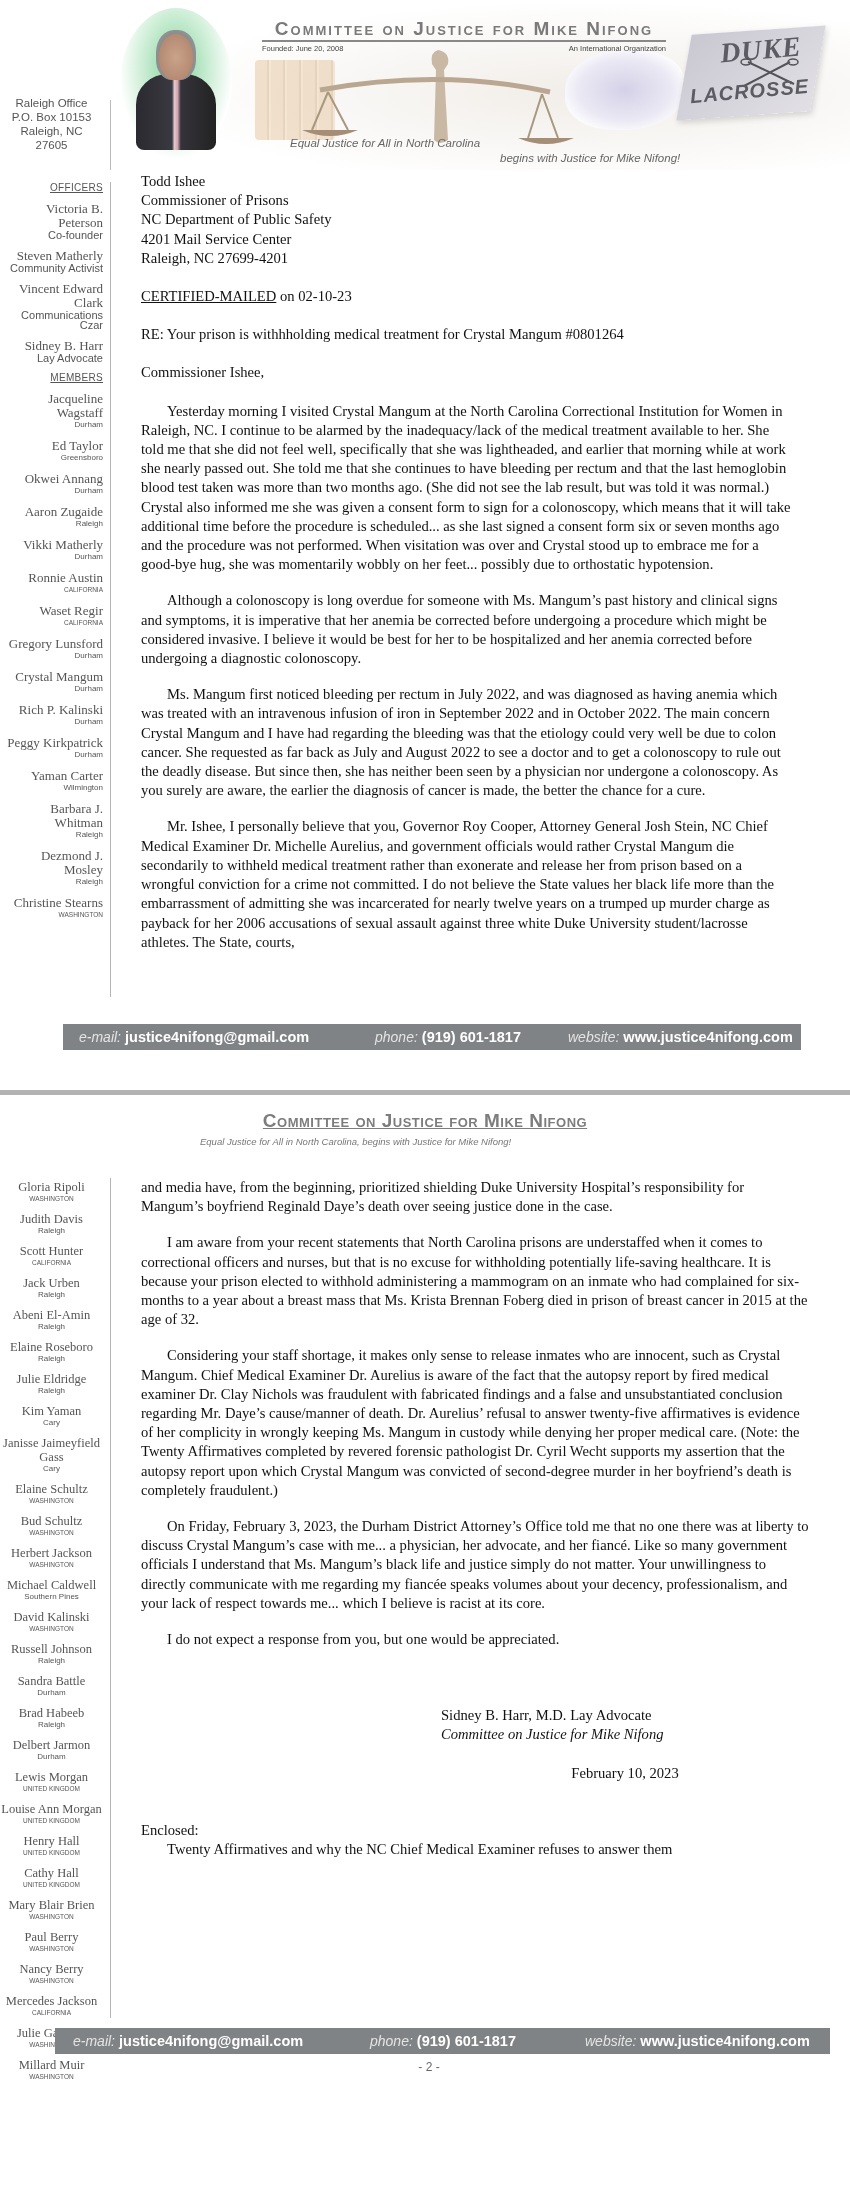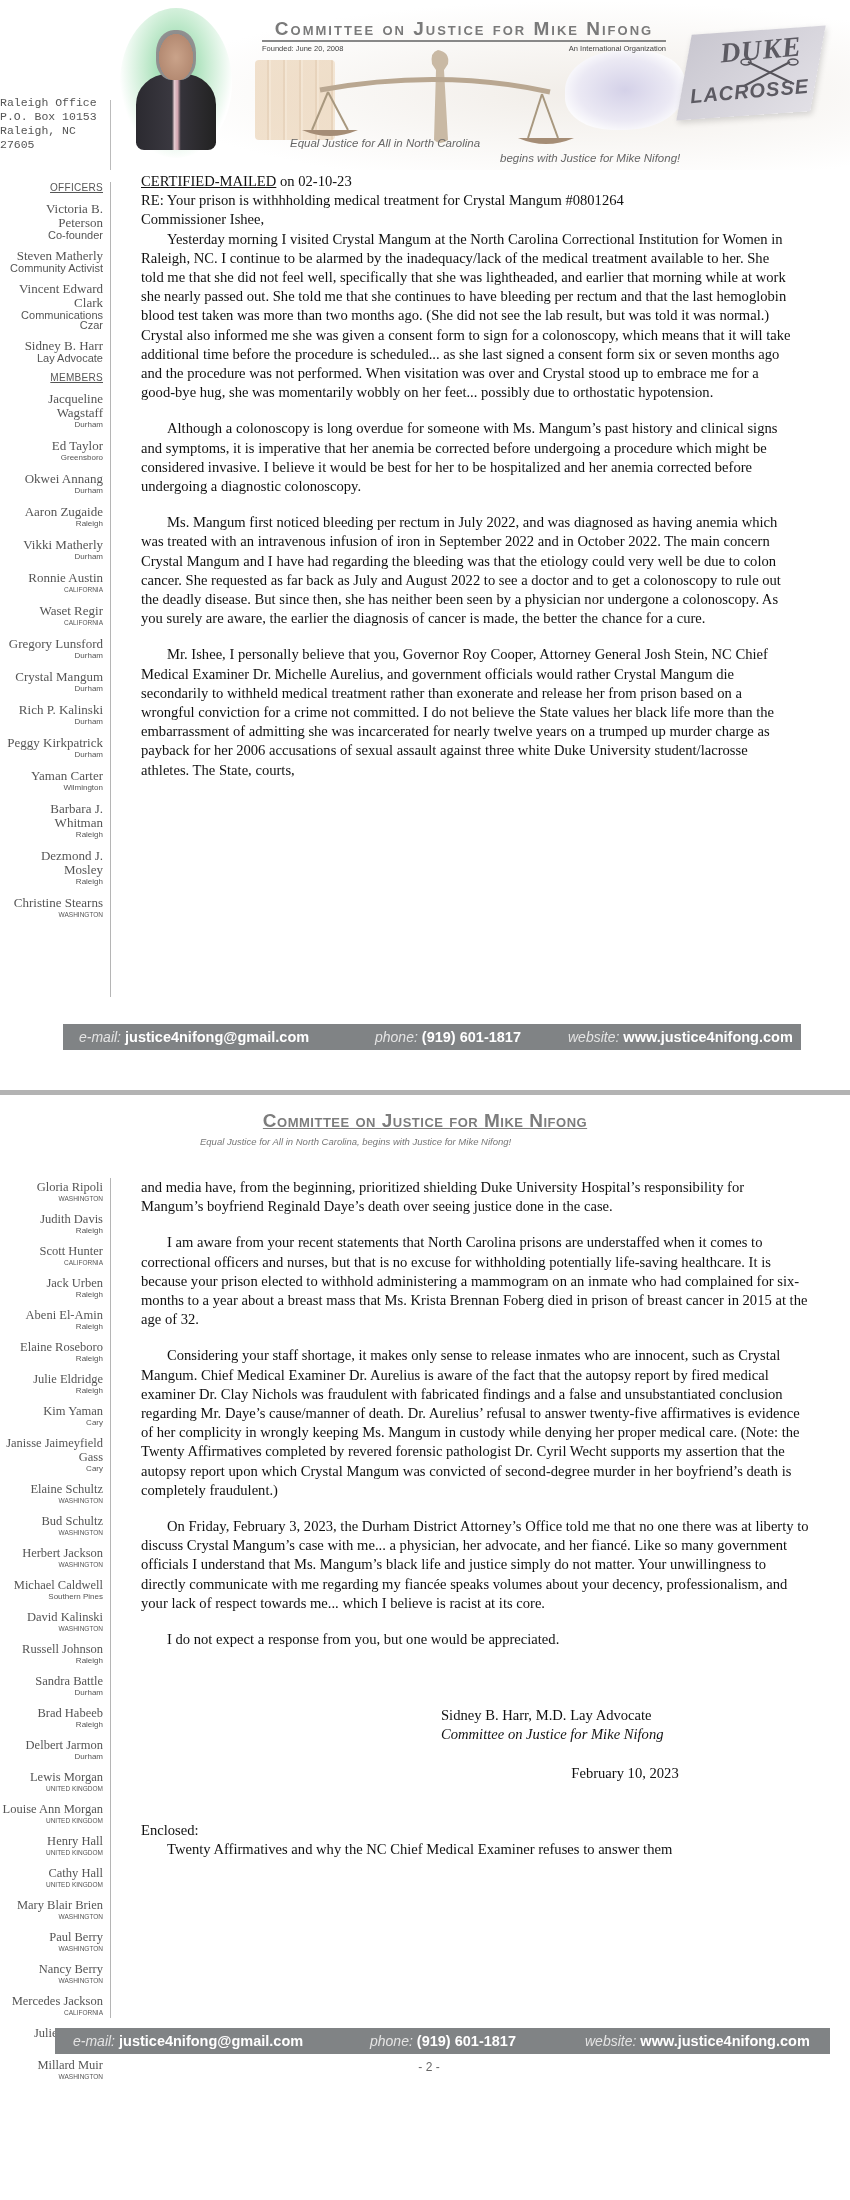--- a/index.html
+++ b/index.html
@@ -8,22 +8,22 @@
 
   .page { position: absolute; left: 0; width: 850px; background: #fff; }
   #page1 { top: 0; height: 1090px; }
   #page2 { top: 1098px; height: 1102px; }
   .page-sep { position: absolute; left: 0; top: 1090px; width: 850px; height: 5px; background: #b3b3b3; }
 
   
   .hdr { position: absolute; left: 0; top: 0; width: 850px; height: 170px; }
   .hdr-bg { position: absolute; left: 150px; top: 0; width: 700px; height: 170px;
             background: radial-gradient(ellipse at 62% 55%, #f1ede8 0%, #ffffff 70%); }
-  .office { position: absolute; left: 0; top: 96px; width: 103px; text-align: left;
-            font-family: Liberation Mono, monospace; font-size: 11.5px; line-height: 14px; color: #555; }
+  .office { position: absolute; left: 0; top: 96px; width: 103px; text-align: center;
+            font-family: Liberation Sans, sans-serif; font-size: 11.5px; line-height: 14px; color: #555; }
   .office-rule { position: absolute; left: 110px; top: 100px; width: 1px; height: 70px; background: #bbb; }
   .portrait { position: absolute; left: 120px; top: 8px; width: 112px; height: 150px; }
   .portrait .halo { position: absolute; left: 0; top: 0; width: 112px; height: 150px; border-radius: 50%;
                     background: radial-gradient(ellipse at 50% 40%, #7fd19a 0%, #c8ecd2 40%, #ffffff 72%); }
   .portrait .head { position: absolute; left: 36px; top: 22px; width: 40px; height: 50px; border-radius: 45% 45% 40% 40%;
                     background: radial-gradient(ellipse at 50% 55%, #caa38a 0%, #b48a72 60%, #8d8d8d 61%, #9a9a9a 100%); }
   .portrait .body { position: absolute; left: 16px; top: 66px; width: 80px; height: 76px; border-radius: 40% 40% 10% 10%;
                     background: linear-gradient(90deg, #2b2a30 0%, #3a3840 45%, #e3c9cf 48%, #d2a5b0 52%, #35333a 56%, #222 100%); }
   .org-title { position: absolute; left: 262px; top: 18px; width: 404px; text-align: center;
                font-family: "Liberation Sans", sans-serif; font-weight: bold; color: #7a7a7a;
@@ -43,38 +43,38 @@
                font-size: 28px; color: #5c5a62; letter-spacing: 1px; transform: rotate(-5deg); }
   .lax-word { position: absolute; left: 690px; top: 80px; font-family: "Liberation Sans", sans-serif; font-style: italic; font-weight: bold;
               font-size: 20px; color: #5c5a62; letter-spacing: 1px; transform: rotate(-5deg); }
   .sticks { position: absolute; left: 740px; top: 58px; width: 60px; height: 30px; }
   .tag1 { position: absolute; left: 290px; top: 137px; font-family: "Liberation Sans", sans-serif; font-style: italic; font-size: 11.5px; color: #666; }
   .tag2 { position: absolute; left: 500px; top: 152px; font-family: "Liberation Sans", sans-serif; font-style: italic; font-size: 11.5px; color: #666; }
 
   
   .sidebar { position: absolute; left: 0; width: 103px; text-align: right; }
   #p1-sidebar { top: 182px; }
-  #p2-sidebar { top: 0; }
+  #p2-sidebar { top: 0; text-align: center; }
   .sb-rule { position: absolute; left: 110px; width: 1px; background: #b5b5b5; }
   .sb-heading { font-family: "Liberation Sans", sans-serif; font-size: 10px; color: #555; text-decoration: underline;
                 letter-spacing: .3px; margin: 0 0 9px 0; }
   .sb-entry { margin-bottom: 9px; }
   .sb-name { font-family: "Liberation Serif", serif; font-size: 13px; line-height: 14px; color: #555; }
   .sb-sub { font-family: "Liberation Sans", sans-serif; font-size: 8px; line-height: 10px; color: #555; }
   .sb-sub.caps { font-size: 6.5px; }
   .sb-sub.officer { font-size: 11px; }
   #p2-sidebar .sb-entry { margin-bottom: 8px; }
   #p2-sidebar .sb-name { font-size: 12.5px; line-height: 14px; }
 
   
   .letter { position: absolute; left: 141px; font-family: "Liberation Serif", serif; font-size: 14.6px; line-height: 19.2px; color: #111; }
   #p1-letter { top: 172px; width: 650px; }
   #p2-letter { top: 80px; width: 668px; }
   .addr p { margin: 0; }
-  .block { }
+  .block { margin-top: 19px; }
   .u { text-decoration: underline; }
   .para { text-indent: 26px; margin-top: 17px; text-align: left; }
   .para.first { margin-top: 0; }
   .sig { margin-left: 300px; }
   .sig .it { font-style: italic; }
 
   
   .contact-bar { position: absolute; height: 26px; background: #808385; color: #fff;
                  font-family: "Liberation Sans", sans-serif; font-size: 14.5px; line-height: 26px; white-space: nowrap; }
   #p1-bar { left: 63px; top: 1024px; width: 738px; }
@@ -229,20 +229,27 @@
           <div class="sb-sub">Raleigh</div>
         </div>
         <div class="sb-entry">
           <div class="sb-name">Christine Stearns</div>
           <div class="sb-sub caps">WASHINGTON</div>
         </div>
       </div>
   </div>
 
   <div class="letter" id="p1-letter">
+    <div class="addr">
+      <p>Todd Ishee</p>
+      <p>Commissioner of Prisons</p>
+      <p>NC Department of Public Safety</p>
+      <p>4201 Mail Service Center</p>
+      <p>Raleigh, NC  27699-4201</p>
+    </div>
     <div class="block"><span class="u">CERTIFIED-MAILED</span><span> on 02-10-23</span></div>
     <div class="block">RE:  Your prison is withhholding medical treatment for Crystal Mangum #0801264</div>
     <div class="block">Commissioner Ishee,</div>
     <div class="block" id="p1-paras">
         <div class="para first">Yesterday morning I visited Crystal Mangum at the North Carolina Correctional Institution for Women in Raleigh, NC.  I continue to be alarmed by the inadequacy/lack of the medical treatment available to her.  She told me that she did not feel well, specifically that she was lightheaded, and earlier that morning while at work she nearly passed out.  She told me that she continues to have bleeding per rectum and that the last hemoglobin blood test taken was more than two months ago.  (She did not see the lab result, but was told it was normal.)   Crystal also informed me she was given a consent form to sign for a colonoscopy, which means that it will take additional time before the procedure is scheduled... as she last signed a consent form six or seven months ago and the procedure was not performed.  When visitation was over and Crystal stood up to embrace me for a good-bye hug, she was momentarily wobbly on her feet... possibly due to orthostatic hypotension.</div>
         <div class="para">Although a colonoscopy is long overdue for someone with Ms. Mangum’s past history and clinical signs and symptoms, it is imperative that her anemia be corrected before undergoing a procedure which might be considered invasive.  I believe it would be best for her to be hospitalized and her anemia corrected before undergoing a diagnostic colonoscopy.</div>
         <div class="para">Ms. Mangum first noticed bleeding per rectum in July 2022, and was diagnosed as having anemia which was treated with an intravenous infusion of iron in September 2022 and in October 2022.  The main concern Crystal Mangum and I have had regarding the bleeding was that the etiology could very well be due to colon cancer.  She requested as far back as July and August 2022 to see a doctor and to get a colonoscopy to rule out the deadly disease.  But since then, she has neither been seen by a physician nor undergone a colonoscopy.  As you surely are aware, the earlier the diagnosis of cancer is made, the better the chance for a cure.</div>
         <div class="para">Mr. Ishee, I personally believe that you, Governor Roy Cooper, Attorney General Josh Stein, NC Chief Medical Examiner Dr. Michelle Aurelius, and government officials would rather Crystal Mangum die secondarily to withheld medical treatment rather than exonerate and release her from prison based on a wrongful conviction for a crime not committed.  I do not believe the State values her black life more than the embarrassment of admitting she was incarcerated for nearly twelve years on a trumped up murder charge as payback for her 2006 accusations of sexual assault against three white Duke University student/lacrosse athletes.  The State, courts,</div>
       </div>
   </div>

